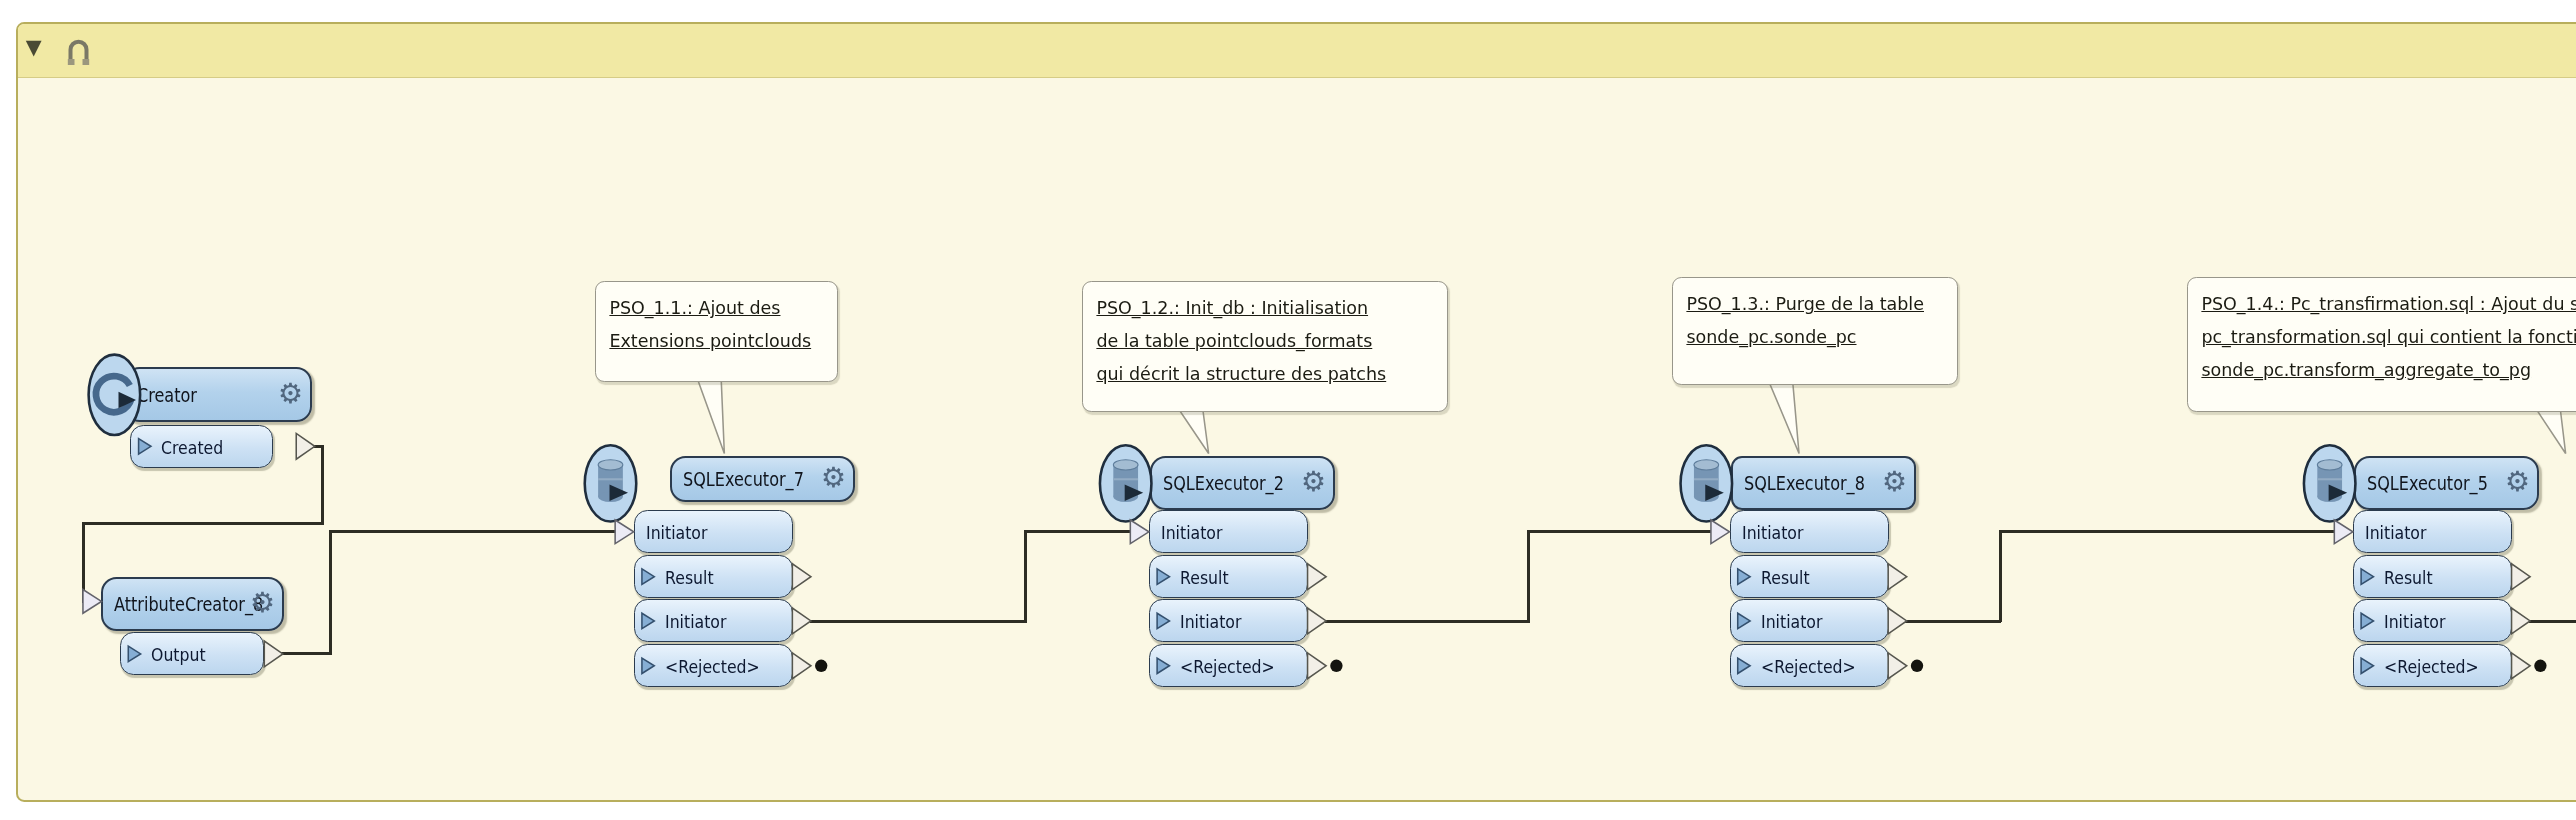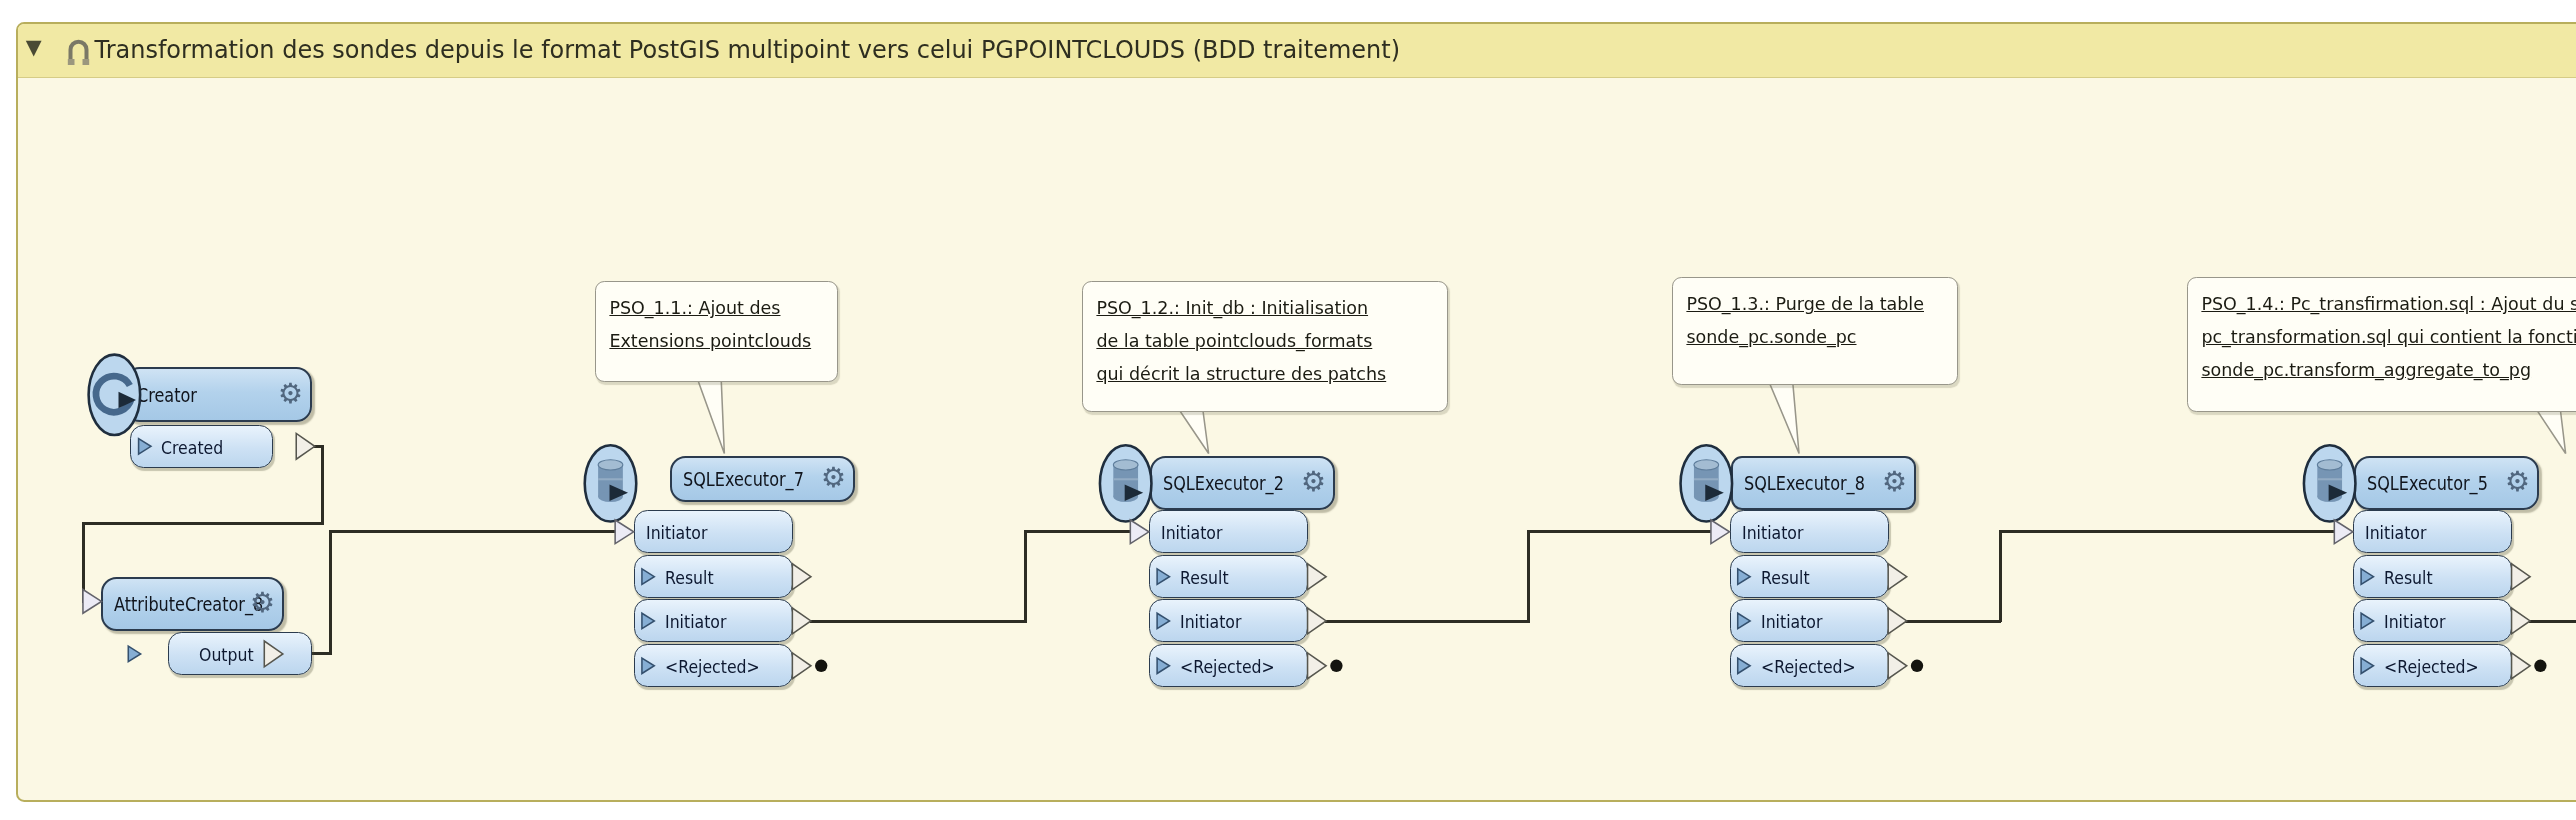--- a/index.html
+++ b/index.html
@@ -35,21 +35,20 @@
 
 <div id="canvas">
   <div class="bookmark">
     <div class="bookmark-header">
       <span class="bm-collapse">▼</span>
       <svg style="position:absolute;left:47px;top:11.3px" width="27" height="32" viewBox="0 0 40 48">
         <path d="M8 44 V22 A12 12 0 0 1 32 22 V44" fill="none" stroke="#7a7866" stroke-width="6"></path>
         <rect x="4" y="36" width="10" height="9" fill="#9b977e"></rect>
         <rect x="26" y="36" width="10" height="9" fill="#9b977e"></rect>
       </svg>
-      <span class="bm-title">Transformation des sondes depuis le format PostGIS multipoint vers celui PGPOINTCLOUDS (BDD traitement)</span>
 
     </div>
   </div>
   <svg id="svg-under" class="layer" viewBox="0 0 7242 1593" width="3731" height="821">
       <polygon points="1355,739 1400,739 1406,880" fill="#fffef6" stroke="#98968a" stroke-width="3"></polygon>
       <polygon points="2290,797 2335,797 2346,880" fill="#fffef6" stroke="#98968a" stroke-width="3"></polygon>
       <polygon points="3435,744 3480,744 3492,880" fill="#fffef6" stroke="#98968a" stroke-width="3"></polygon>
       <polygon points="4925,797 4970,797 4980,880" fill="#fffef6" stroke="#98968a" stroke-width="3"></polygon>
       <polygon points="5948,802 5993,802 5989,878" fill="#fffef6" stroke="#98968a" stroke-width="3"></polygon>
     </svg>
@@ -190,21 +189,21 @@
       <span class="node-label">Creator</span>
       <span class="gear">⚙</span>
     </div>
     <div class="port" style="left: 130px; top: 425px; width: 143px;">
       <span class="port-label" style="left: 30px;">Created</span>
     </div>
     <div class="node-header" style="left: 101px; top: 577px; width: 183px; height: 54px;">
       <span class="node-label">AttributeCreator_8</span>
       <span class="gear">⚙</span>
     </div>
-    <div class="port" style="left: 120px; top: 632px; width: 144px; margin-left: 48px;">
+    <div class="port" style="left: 120px; top: 632px; width: 144px;">
       <span class="port-label" style="left: 30px;">Output</span>
     </div>
     <div class="node-header" style="left: 670px; top: 456px; width: 185px; height: 46px;">
       <span class="node-label">SQLExecutor_7</span>
       <span class="gear">⚙</span>
     </div>
     <div class="port" style="left: 634px; top: 510px; width: 159px;">
       <span class="port-label" style="left: 11.3px;">Initiator</span>
     </div>
     <div class="port" style="left: 634px; top: 555px; width: 159px;">

